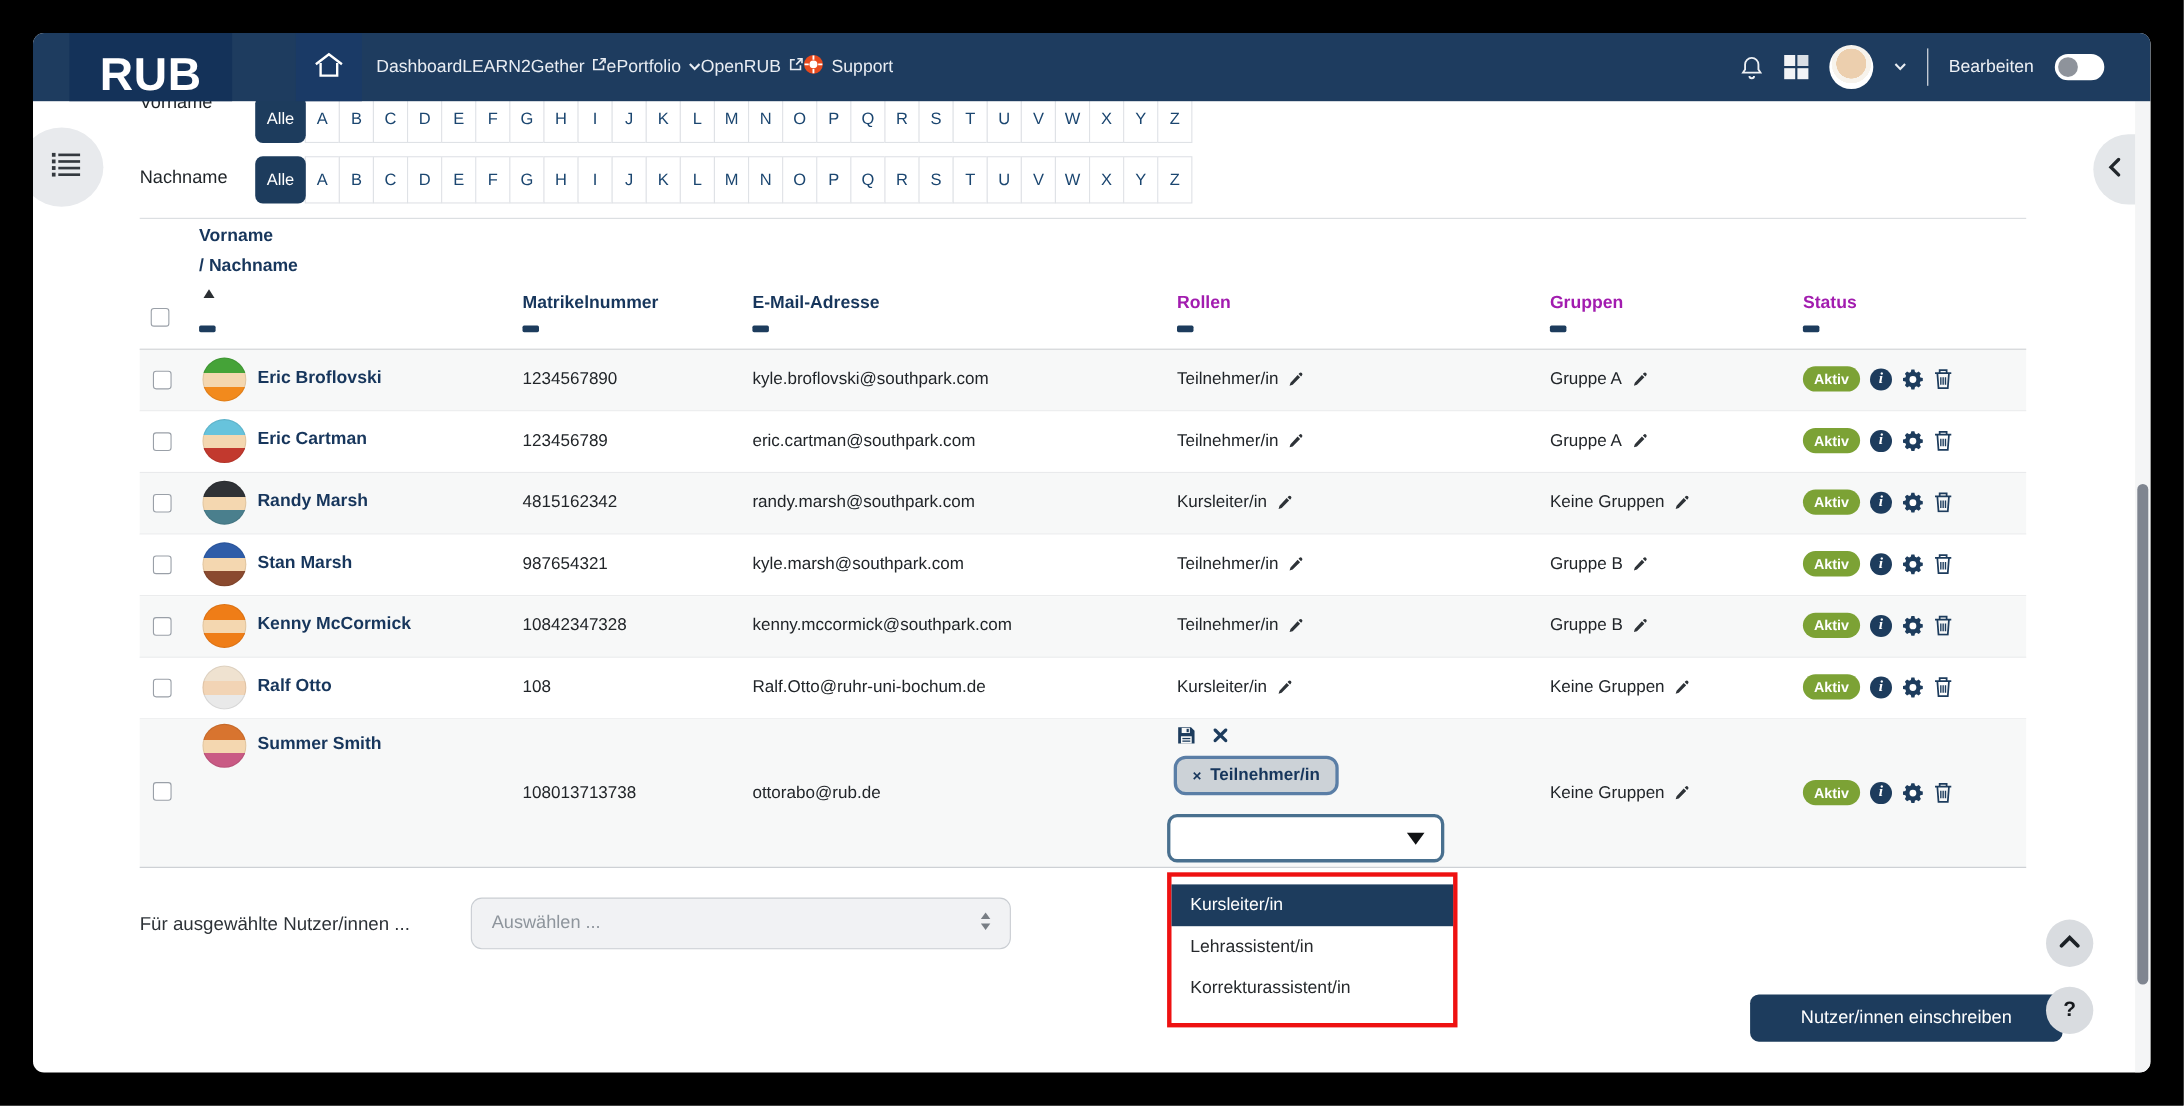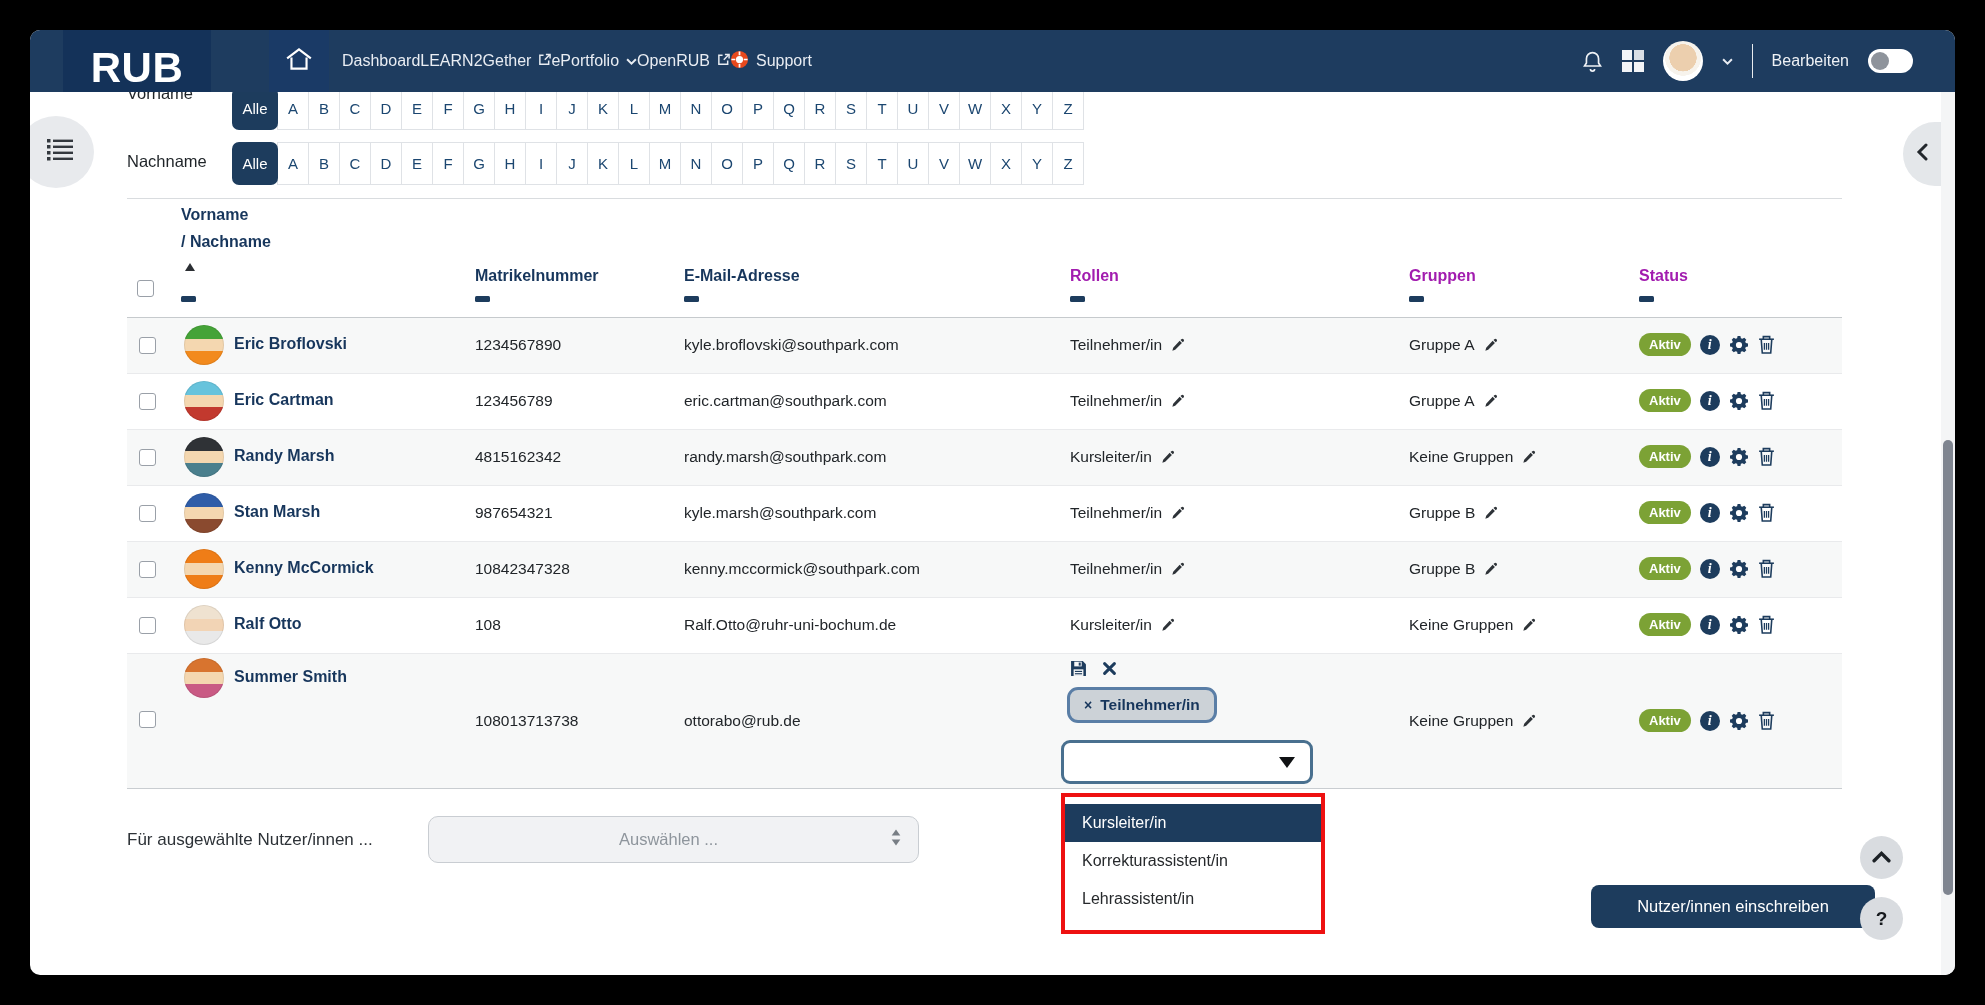--- a/index.html
+++ b/index.html
@@ -103,23 +103,23 @@
       border-left:8px solid transparent;border-right:8px solid transparent;border-top:11px solid #101214;}
   .dropdown{position:absolute;left:934px;top:139px;width:256px;background:#fff;
       border:4px solid #ee1111;padding:7px 0 12px;z-index:40;}
   .dd-option{height:38px;display:flex;align-items:center;padding-left:17px;font-size:16px;color:#26292c;cursor:pointer;}
   .dd-option.active{background:#1d3c5d;color:#fff;}
 
   
   .bulk-label{position:absolute;left:97px;top:800px;font-size:17px;color:#2d3237;}
   .bulk-select{position:absolute;left:398px;top:786px;width:491px;height:47px;background:#f1f2f4;
       border:1px solid #c9cdd2;border-radius:10px;box-sizing:border-box;display:flex;align-items:center;
-      padding:0 16px 0 18px;cursor:pointer;text-align:center;}
+      padding:0 16px 0 18px;cursor:pointer;}
   .bulk-select .ph{color:#8e959c;font-size:16.5px;flex:1;}
-  .enroll-btn{position:absolute;left:1561px;top:855px;width:284px;height:43px;background:#1d3c5d;
+  .enroll-btn{position:absolute;left:1561px;top:874px;width:284px;height:43px;background:#1d3c5d;
       border-radius:8px;color:#fff;font-size:16.5px;display:flex;align-items:center;justify-content:center;
       cursor:pointer;z-index:6;}
   .float-btn{position:absolute;left:1830px;width:43px;height:43px;border-radius:50%;background:#d9dce0;
       display:flex;align-items:center;justify-content:center;cursor:pointer;z-index:50;}
   #btn-top{top:806px;}
   #btn-help{top:867px;font-weight:bold;font-size:19px;color:#16191d;}
 </style>
 </head>
 <body>
 
@@ -597,22 +597,22 @@
         <span class="x">×</span>
         <span>Teilnehmer/in</span>
       </span>
 
       <span class="combo">
         <span class="combo-caret"></span>
       </span>
 
       <div class="dropdown" id="role-dropdown">
           <div class="dd-option active">Kursleiter/in</div>
+          <div class="dd-option">Lehrassistent/in</div>
           <div class="dd-option">Korrekturassistent/in</div>
-          <div class="dd-option">Lehrassistent/in</div>
         </div>
 
       <span class="cell c-gruppe">
         <span>Keine Gruppen</span>
         <span class="icon-btn">
           <svg viewBox="0 0 16 16" width="15" height="15">
               <path fill="#2e3338" d="M12.1 1.2a1.7 1.7 0 0 1 2.4 2.4l-.9.9-2.4-2.4zM10.3 3l2.4 2.4-7.2 7.2-3 .9.9-3z"></path>
             </svg>
         </span>
       </span>

